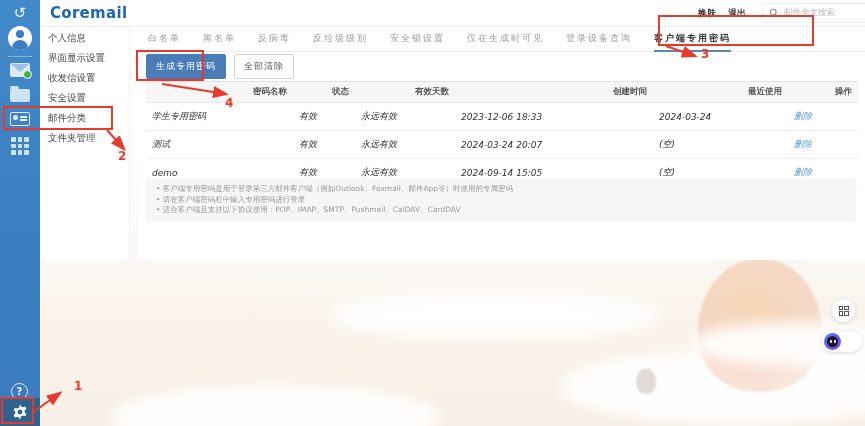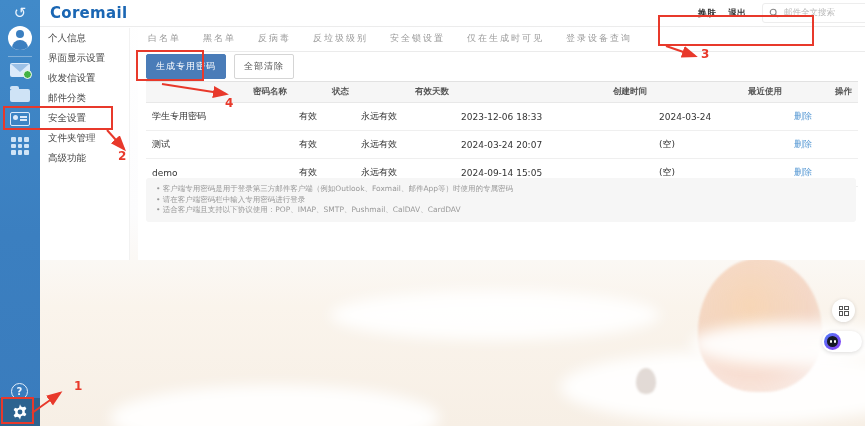--- a/index.html
+++ b/index.html
@@ -61,21 +61,21 @@
   .content{position:absolute;left:138px;top:28px;width:735px;height:232px;background:#fff;}
   .tabbar{display:flex;align-items:flex-end;gap:22px;padding-left:10px;height:23px;border-bottom:1px solid #ebebeb;}
   .tab{font-size:9px;color:#9a9a9a;letter-spacing:2px;padding-bottom:6px;white-space:nowrap;}
   .tab.active{color:#333;font-weight:bold;border-bottom:2px solid #5c87ab;margin-bottom:-1px;padding-bottom:5px;}
   .toolbar{position:absolute;left:8px;top:26px;display:flex;gap:8px;}
   .btn-primary{background:#4a7cb8;color:#fff;font-size:9px;padding:5px 9px;border-radius:2px;border:1px solid #4a7cb8;letter-spacing:1px;}
   .btn-secondary{background:#fff;color:#555;font-size:9px;padding:5px 9px;border-radius:2px;border:1px solid #d5d5d5;letter-spacing:1px;}
   .pwd-table{position:absolute;left:8px;top:53px;width:712px;border-collapse:collapse;table-layout:fixed;}
   .pwd-table th{background:#f6f6f6;border-top:1px solid #e2e2e2;border-bottom:1px solid #e8e8e8;
                 font-weight:bold;color:#555;text-align:right;padding:4px 6px;font-size:8.5px;}
-  .pwd-table td{padding:7px 6px;border-bottom:1px solid #efefef;font-size:9px;color:#333;}
+  .pwd-table td{padding:7px 6px;border-bottom:1px solid #efefef;font-size:9px;color:#333;font-style:italic;}
   .link{color:#5a9bd5;cursor:pointer;}
   .notes{position:absolute;left:8px;top:150px;width:690px;padding:6px 10px;background:#f6f6f6;border-radius:3px;}
   .note{font-size:7.5px;color:#999;line-height:10.5px;white-space:nowrap;overflow:hidden;}
   .note:before{content:"• ";}
 
   
   .qr-circle{position:absolute;left:832px;top:299px;width:23px;height:23px;border-radius:50%;background:#fff;
              box-shadow:0 1px 4px rgba(0,0,0,.14);display:flex;align-items:center;justify-content:center;}
   .mini-grid{width:10px;height:10px;display:grid;grid-template-columns:1fr 1fr;grid-template-rows:1fr 1fr;gap:1.5px;}
   .mini-grid span{border:1px solid #555;box-sizing:border-box;}
@@ -148,35 +148,35 @@
       <line x1="8" y1="8" x2="11" y2="11" stroke="#888" stroke-width="1.3"></line>
     </svg>
     <span>邮件全文搜索</span>
   </div>
 </div>
 
 <div class="sidebar">
   <div class="side-item">个人信息</div>
   <div class="side-item">界面显示设置</div>
   <div class="side-item">收发信设置</div>
+  <div class="side-item">安全设置</div>
   <div class="side-item">邮件分类</div>
-  <div class="side-item">安全设置</div>
   <div class="side-item">文件夹管理</div>
-  <div class="side-item">高级功能</div>
 </div>
 
 <div class="content">
   <div class="tabbar">
     <span class="tab">白名单</span>
     <span class="tab">黑名单</span>
     <span class="tab">反病毒</span>
     <span class="tab">反垃圾级别</span>
     <span class="tab">安全锁设置</span>
     <span class="tab">仅在生成时可见</span>
     <span class="tab">登录设备查询</span>
+    <span class="tab active">客户端专用密码</span>
   </div>
 
   <div class="toolbar">
     <button class="btn-primary">生成专用密码</button>
     <button class="btn-secondary">全部清除</button>
   </div>
 
   <table class="pwd-table">
     <colgroup>
         <col style="width:147px">

